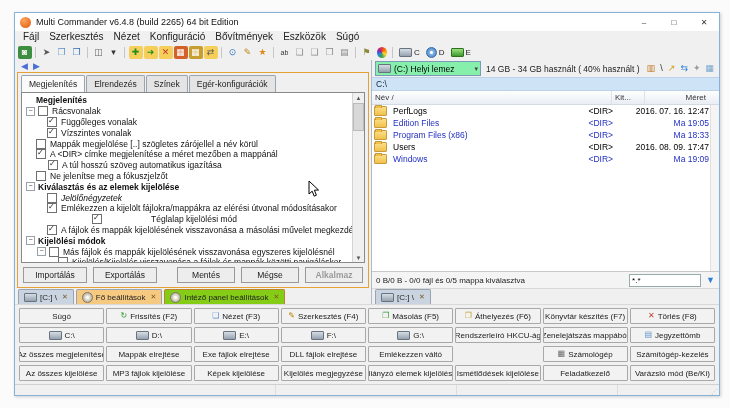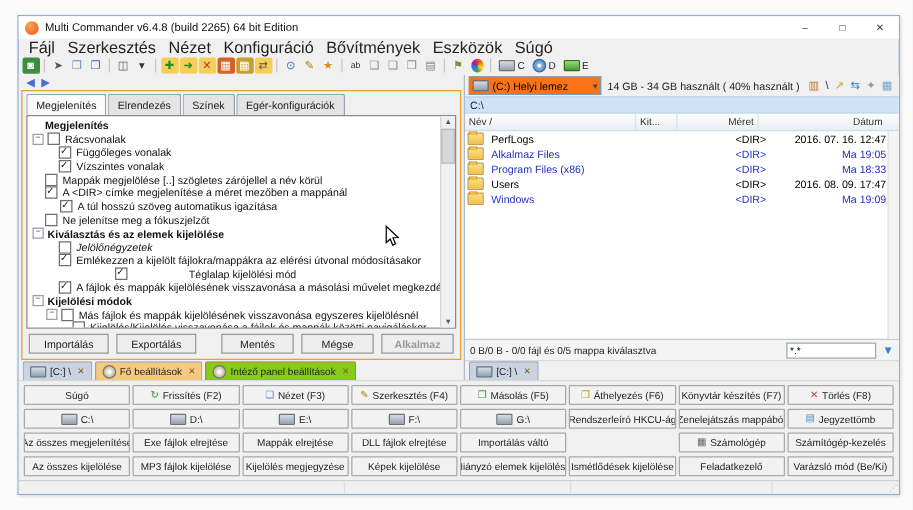--- a/index.html
+++ b/index.html
@@ -4,21 +4,21 @@
 <style>
   html,body{margin:0;padding:0}
   body{width:730px;height:408px;background:#fbfbfb;font-family:"Liberation Sans",sans-serif;position:relative;overflow:hidden;-webkit-font-smoothing:antialiased}
   .window{position:absolute;left:14px;top:12px;width:704px;height:382px;background:#f0f0f0;border:1px solid #88b0d8;box-shadow:1px 1px 3px rgba(0,0,0,.18);display:flex;flex-direction:column}
   
   .titlebar{height:18px;background:#fff;display:flex;align-items:center;font-size:9px;color:#111;flex:none}
   .app-logo{width:11px;height:11px;border-radius:50%;background:radial-gradient(circle at 35% 30%,#ffa35c,#e05a10);margin:0 5px 0 5px;flex:none}
   .winbtns{margin-left:auto;display:flex}
   .winbtn{width:30px;height:18px;display:flex;align-items:center;justify-content:center;font-size:8px;color:#333}
   
-  .menubar{height:13px;display:flex;align-items:center;font-size:13px;padding-left:3px;color:#222;flex:none}
+  .menubar{height:13px;display:flex;font-size:10px;padding-left:3px;color:#222;flex:none}
   .menu-item{padding:0 5px}
   
   .toolbar{height:16px;display:flex;align-items:center;padding-left:2px;flex:none}
   .tbicon{width:14px;height:13px;display:flex;align-items:center;justify-content:center;font-size:9px;margin:0 .5px;border-radius:2px;line-height:1}
   .tbicon.small{font-size:7px}
   .tbsep{width:1px;height:11px;background:#c6c6c6;margin:0 3px}
   .wheel{background:conic-gradient(#e53935,#fb8c00,#fdd835,#43a047,#1e88e5,#8e24aa,#e53935);border-radius:50%;width:11px;height:11px;margin:0 2px}
   .tbdrive{display:flex;align-items:center;font-size:8px;gap:2px;padding:0 3px;color:#222}
   .hddicon{width:11px;height:7px;background:linear-gradient(#d6dde4,#96a2b0);border:1px solid #67737f;border-radius:1px;flex:none}
   .cdicon{width:9px;height:9px;border-radius:50%;background:radial-gradient(circle at 50% 50%,#fff 1px,#7fb3e6 2px,#3f76b8);border:1px solid #3a6ca8;flex:none}
@@ -50,21 +50,21 @@
   .left-tabs{height:16px;display:flex;align-items:flex-end;padding-left:3px;gap:2px;font-size:8px;flex:none}
   .ltab{display:flex;align-items:center;gap:3px;border:1px solid #9aa4b0;border-bottom:none;padding:1px 5px;border-radius:2px 2px 0 0;color:#222;height:12px}
   .ltab.drive{background:#c9d4e0}
   .ltab.cfg{background:#f6c981}
   .ltab.cfg.active{background:#84cc16;border-color:#b8842c}
   .ltab .x{color:#7a5a20;font-size:7px;margin-left:2px}
   .gear{width:9px;height:9px;border-radius:50%;background:radial-gradient(circle at 50% 50%,#fff 1px,#e8e2d2 2px,#9a9484);border:1px solid #7d7868;flex:none}
   
   .right-panel{flex:1;display:flex;flex-direction:column;background:#fff;min-width:0}
   .drivebar{height:17px;background:#f0f0f0;display:flex;align-items:center;padding:0 3px;gap:5px;font-size:8.5px;flex:none}
-  .drive-select{width:100px;height:13px;border:1px solid #7a9ab8;background:#f97316;display:flex;align-items:center;padding:0 2px;gap:3px;flex:none}
+  .drive-select{width:100px;height:13px;border:1px solid #7a9ab8;background:#86efac;display:flex;align-items:center;padding:0 2px;gap:3px;flex:none}
   .drive-select .caret{margin-left:auto;color:#444;font-size:7px}
   .usage{color:#222;white-space:nowrap;overflow:hidden}
   .dbicons{margin-left:auto;display:flex;gap:5px;font-size:9px;align-items:center;padding-right:2px}
   .dbicons span{line-height:1}
   .pathbar{height:12px;background:#cfe3f6;display:flex;align-items:center;padding:0 4px;font-size:8.5px;border-top:1px solid #bcd2e8;border-bottom:1px solid #bcd2e8;color:#143;color:#123;flex:none}
   .fheader{height:13px;display:flex;font-size:8px;color:#333;background:linear-gradient(#fefefe,#e9eef4);border-bottom:1px solid #d4dae2;align-items:center;flex:none;padding-right:10px}
   .fh{border-left:1px solid #dde2e8;height:100%;display:flex;align-items:center;padding:0 3px}
   .fh:first-child{border-left:none}
   .c-name{flex:1;display:flex;align-items:center;gap:3px;min-width:0}
   .c-kit{width:26px;flex:none}
@@ -313,37 +313,36 @@
             <span style="color: rgb(122, 167, 208);">▦</span>
           </span>
       </div>
       <div class="pathbar">
         <span>C:\</span>
       </div>
       <div class="fheader" id="fheader">
           <div class="fh c-name">Név /</div>
           <div class="fh c-kit">Kit...</div>
           <div class="fh c-size">Méret</div>
-          <div class="fh c-date">Dátum</div>
         </div>
       <div class="filebody">
         <div id="filerows">
             <div class="frow">
               <div class="c-name">
                 <span class="ficon"></span>
                 <span>PerfLogs</span>
               </div>
               <div class="c-kit"></div>
               <div class="c-size">&lt;DIR&gt;</div>
               <div class="c-date">2016. 07. 16. 12:47</div>
             </div>
             <div class="frow hl">
               <div class="c-name">
                 <span class="ficon"></span>
-                <span>Alkalmaz Files</span>
+                <span>Edition Files</span>
               </div>
               <div class="c-kit"></div>
               <div class="c-size">&lt;DIR&gt;</div>
               <div class="c-date">Ma 19:05</div>
             </div>
             <div class="frow hl">
               <div class="c-name">
                 <span class="ficon"></span>
                 <span>Program Files (x86)</span>
               </div>
@@ -446,52 +445,52 @@
         <span>Zenelejátszás mappából</span>
       </div>
       <div class="bbtn">
         <span class="g" style="color: rgb(90, 143, 200);">▤</span>
         <span>Jegyzettömb</span>
       </div>
       <div class="bbtn">
         <span>Az összes megjelenítése</span>
       </div>
       <div class="bbtn">
+        <span>Mappák elrejtése</span>
+      </div>
+      <div class="bbtn">
         <span>Exe fájlok elrejtése</span>
       </div>
       <div class="bbtn">
-        <span>Mappák elrejtése</span>
-      </div>
-      <div class="bbtn">
         <span>DLL fájlok elrejtése</span>
       </div>
       <div class="bbtn">
-        <span>Importálás váltó</span>
+        <span>Emlékezzen váltó</span>
       </div>
       <div class="bbtn empty">
         <span></span>
       </div>
       <div class="bbtn">
         <span class="g" style="color: rgb(102, 102, 102);">▦</span>
         <span>Számológép</span>
       </div>
       <div class="bbtn">
         <span>Számítógép-kezelés</span>
       </div>
       <div class="bbtn">
         <span>Az összes kijelölése</span>
       </div>
       <div class="bbtn">
         <span>MP3 fájlok kijelölése</span>
       </div>
       <div class="bbtn">
+        <span>Képek kijelölése</span>
+      </div>
+      <div class="bbtn">
         <span>Kijelölés megjegyzése</span>
-      </div>
-      <div class="bbtn">
-        <span>Képek kijelölése</span>
       </div>
       <div class="bbtn">
         <span>Hiányzó elemek kijelölése</span>
       </div>
       <div class="bbtn">
         <span>Ismétlődések kijelölése</span>
       </div>
       <div class="bbtn">
         <span>Feladatkezelő</span>
       </div>

